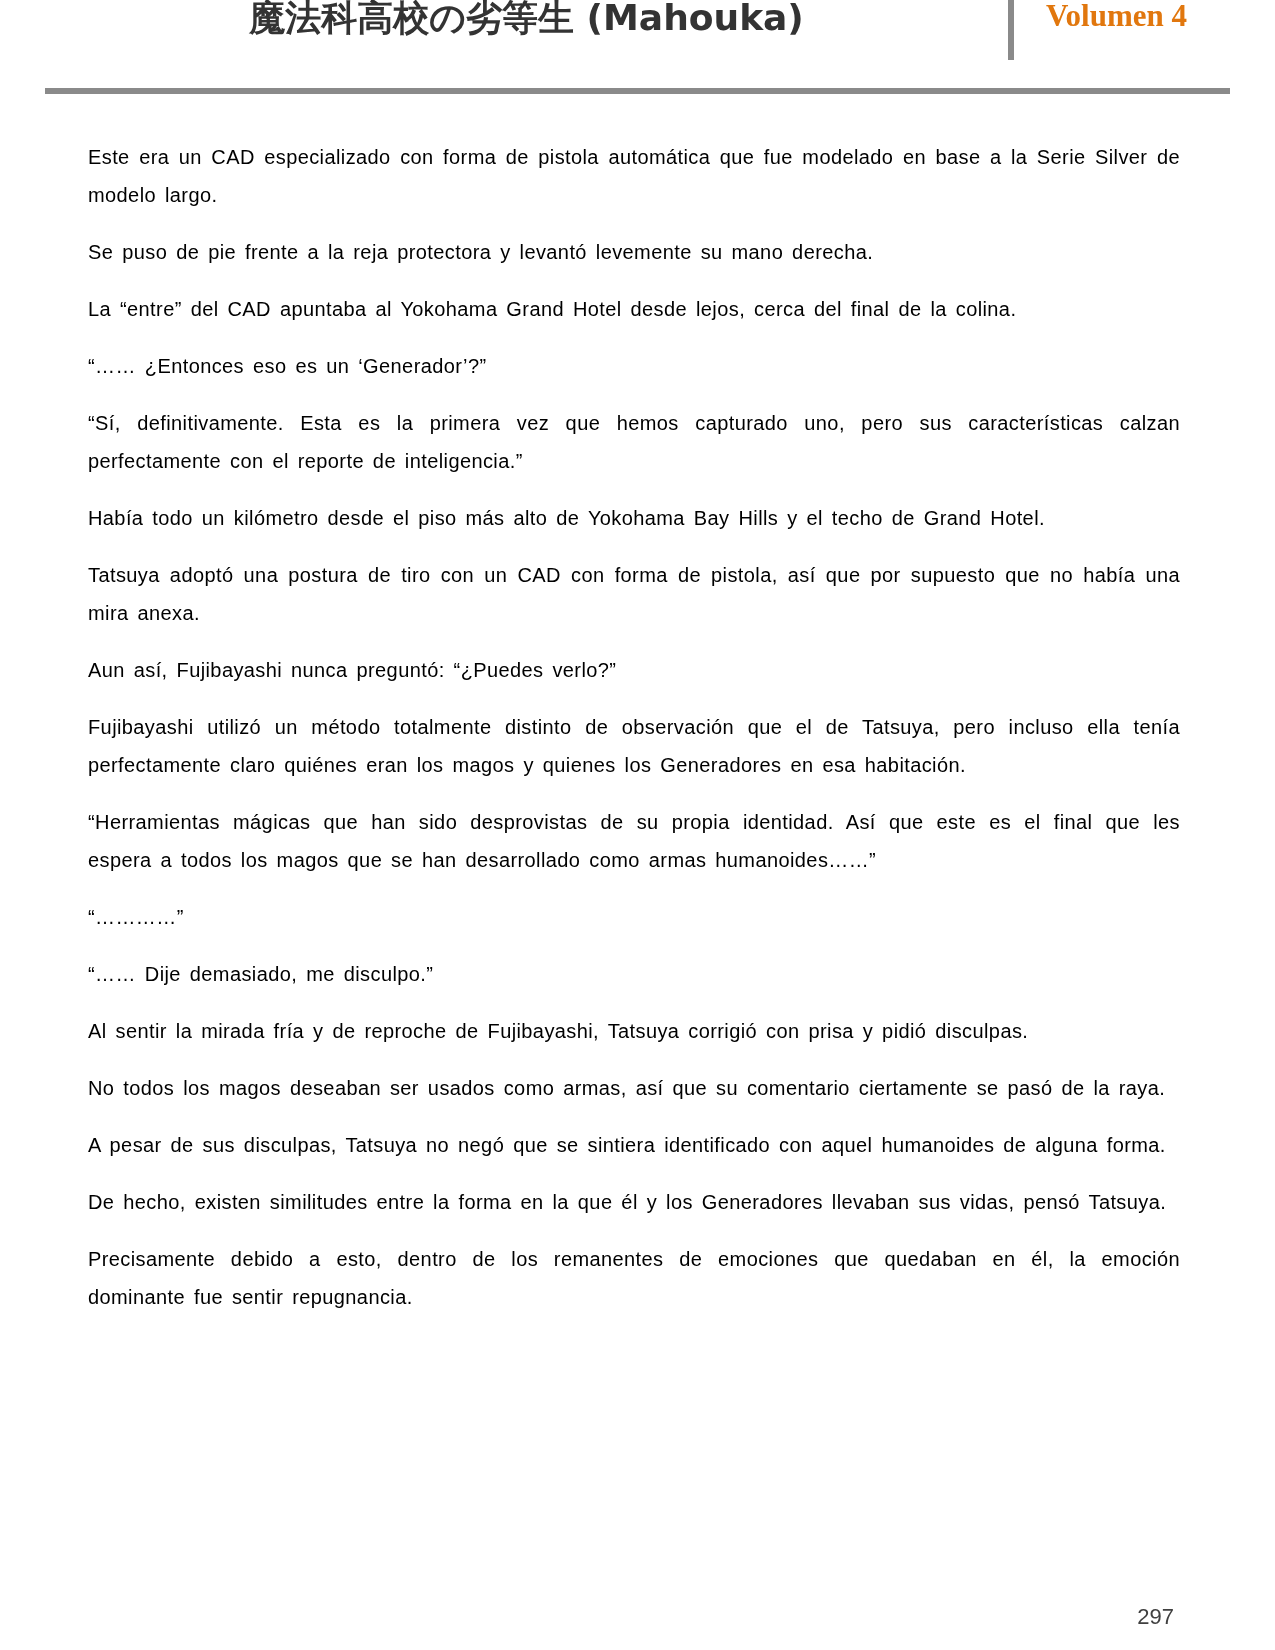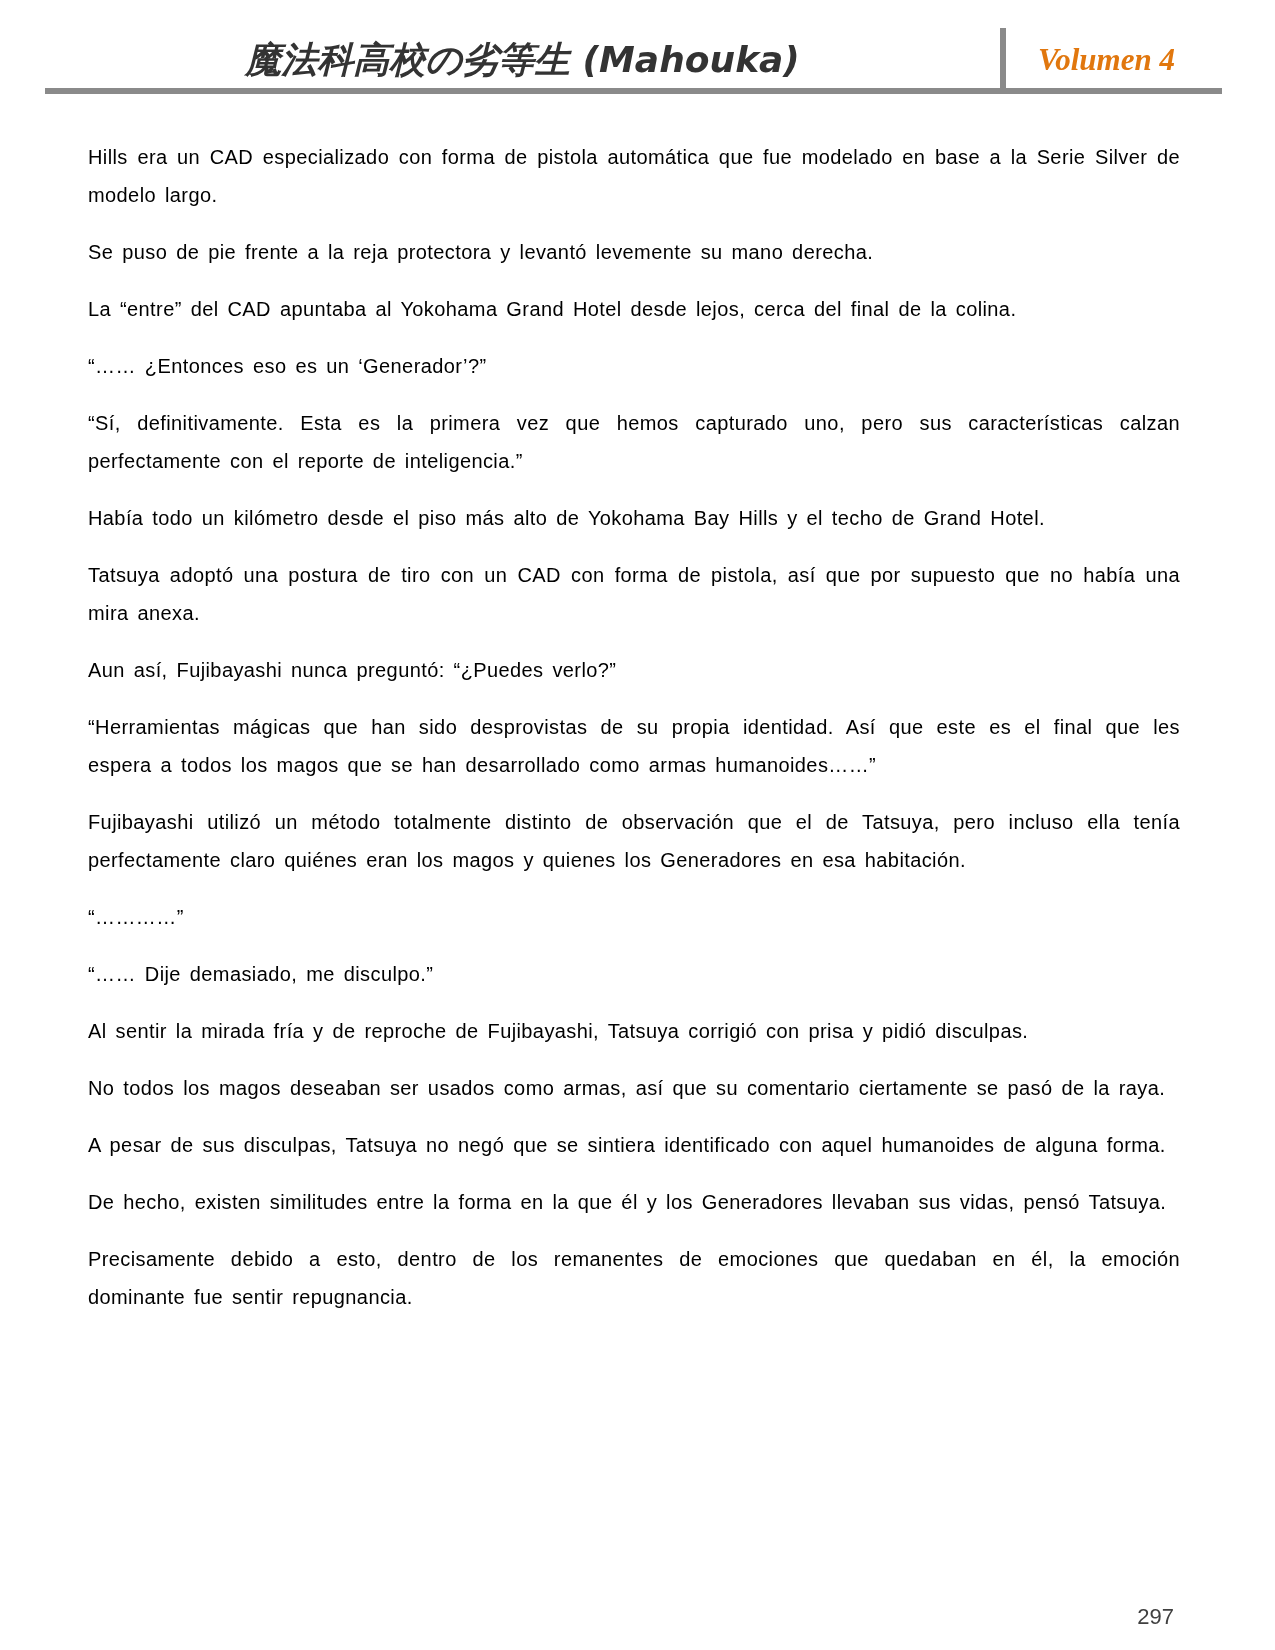--- a/index.html
+++ b/index.html
@@ -13,27 +13,25 @@
     height: 1650px;
     background: #ffffff;
     font-family: "Liberation Sans", sans-serif;
     color: #000000;
     overflow: hidden;
   }
   
   .header {
     position: absolute;
     left: 45px;
-    right: 53px;
+    right: 45px;
     top: 0;
     height: 88px;
     border-bottom: 6px solid #8a8a8a;
     display: flex;
-    align-items: flex-end;
-    font-style: italic;
   }
   .header-title-cell {
     flex: 1;
     text-align: center;
   }
   .page-title {
     display: inline-block;
     font-family: "DejaVu Sans", "Liberation Sans", sans-serif;
     font-weight: bold;
     font-size: 36px;
@@ -99,30 +97,30 @@
     <div class="header-title-cell">
       <span class="page-title">魔法科高校の劣等生 (Mahouka)</span>
     </div>
     <div class="header-divider"></div>
     <div class="header-volume-cell">
       <span class="volume-label">Volumen 4</span>
     </div>
   </div>
 
   <div class="body-text">
-    <p>Hills era un CAD especializado con forma de pistola automática que fue modelado en base a la Serie Silver de modelo largo.</p>
+    <p>Este era un CAD especializado con forma de pistola automática que fue modelado en base a la Serie Silver de modelo largo.</p>
     <p>Se puso de pie frente a la reja protectora y levantó levemente su mano derecha.</p>
     <p>La “entre” del CAD apuntaba al Yokohama Grand Hotel desde lejos, cerca del final de la colina.</p>
     <p>“…… ¿Entonces eso es un ‘Generador’?”</p>
     <p>“Sí, definitivamente. Esta es la primera vez que hemos capturado uno, pero sus características calzan perfectamente con el reporte de inteligencia.”</p>
     <p>Había todo un kilómetro desde el piso más alto de Yokohama Bay Hills y el techo de Grand Hotel.</p>
     <p>Tatsuya adoptó una postura de tiro con un CAD con forma de pistola, así que por supuesto que no había una mira anexa.</p>
     <p>Aun así, Fujibayashi nunca preguntó: “¿Puedes verlo?”</p>
+    <p>Fujibayashi utilizó un método totalmente distinto de observación que el de Tatsuya, pero incluso ella tenía perfectamente claro quiénes eran los magos y quienes los Generadores en esa habitación.</p>
     <p>“Herramientas mágicas que han sido desprovistas de su propia identidad. Así que este es el final que les espera a todos los magos que se han desarrollado como armas humanoides……”</p>
-    <p>Fujibayashi utilizó un método totalmente distinto de observación que el de Tatsuya, pero incluso ella tenía perfectamente claro quiénes eran los magos y quienes los Generadores en esa habitación.</p>
     <p>“…………”</p>
     <p>“…… Dije demasiado, me disculpo.”</p>
     <p>Al sentir la mirada fría y de reproche de Fujibayashi, Tatsuya corrigió con prisa y pidió disculpas.</p>
     <p>No todos los magos deseaban ser usados como armas, así que su comentario ciertamente se pasó de la raya.</p>
     <p>A pesar de sus disculpas, Tatsuya no negó que se sintiera identificado con aquel humanoides de alguna forma.</p>
     <p>De hecho, existen similitudes entre la forma en la que él y los Generadores llevaban sus vidas, pensó Tatsuya.</p>
     <p>Precisamente debido a esto, dentro de los remanentes de emociones que quedaban en él, la emoción dominante fue sentir repugnancia.</p>
   </div>
 
   <div class="page-number">297</div>

